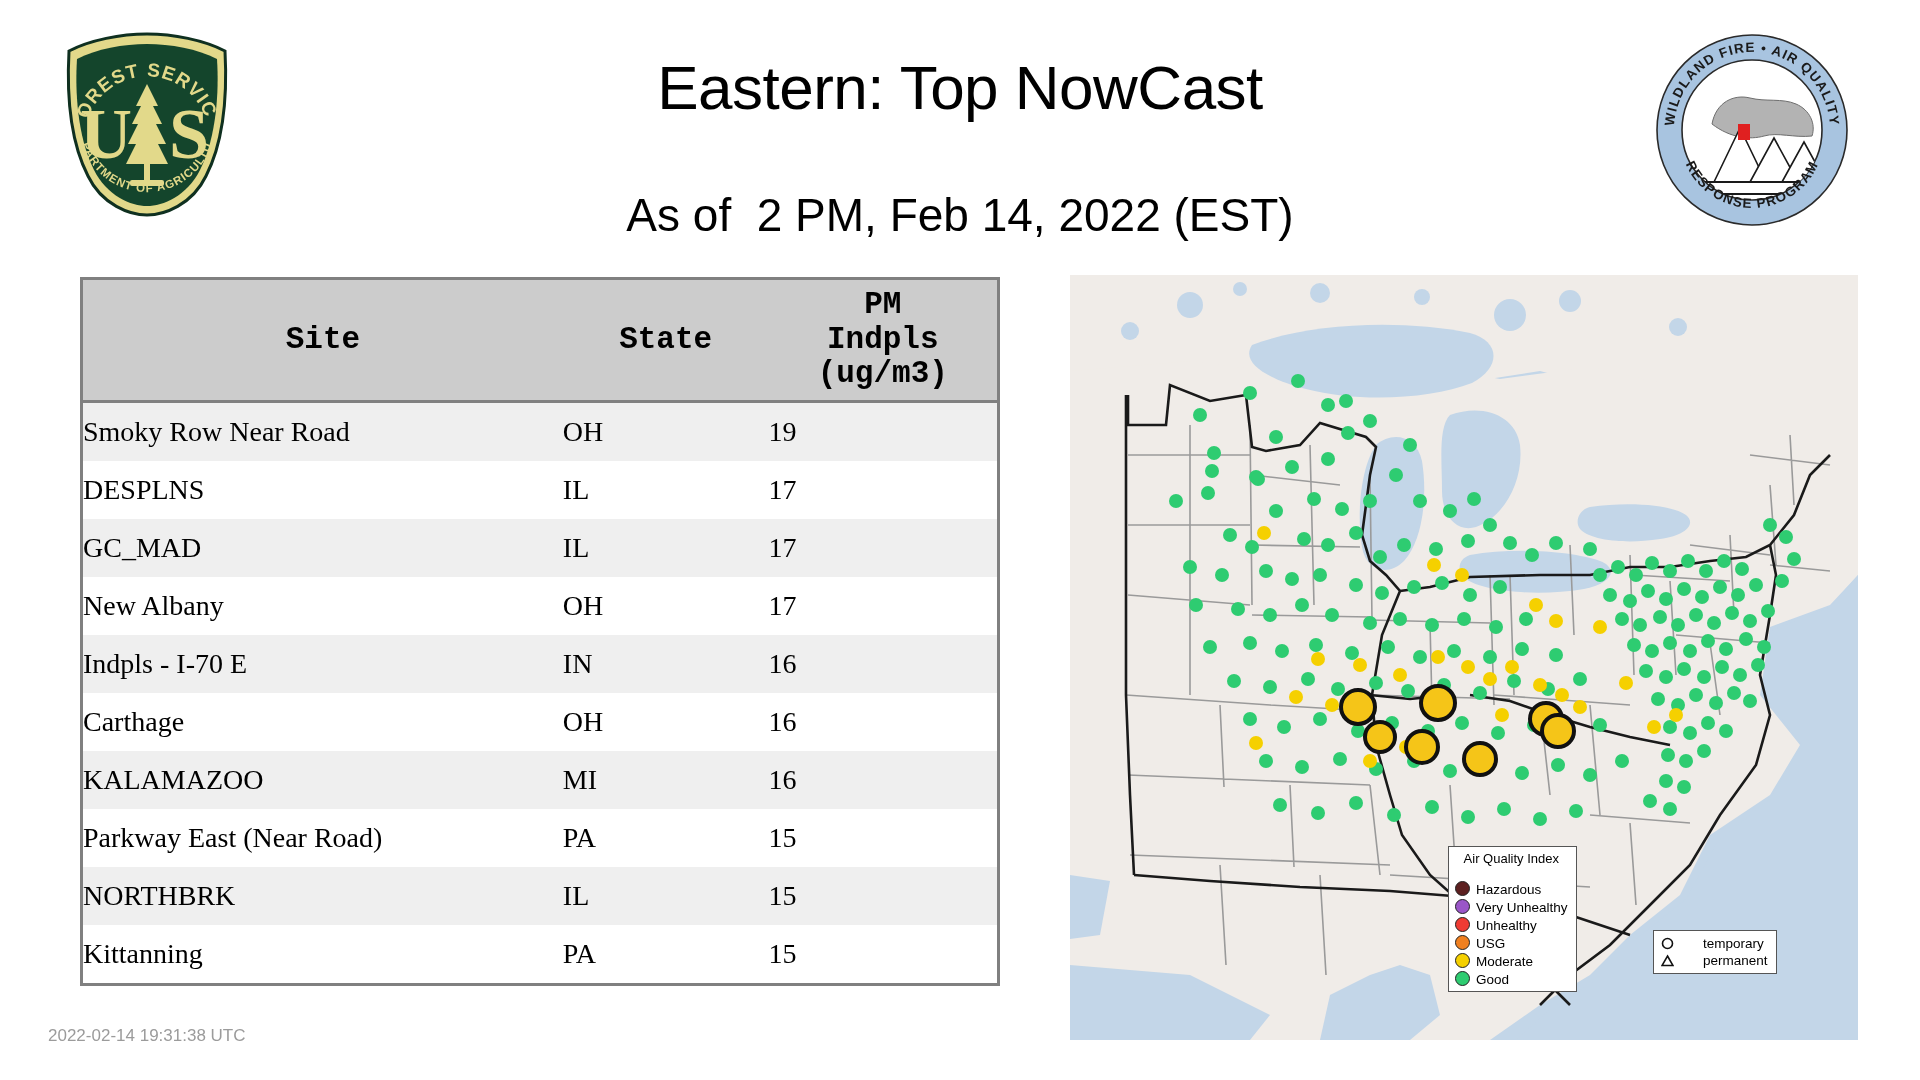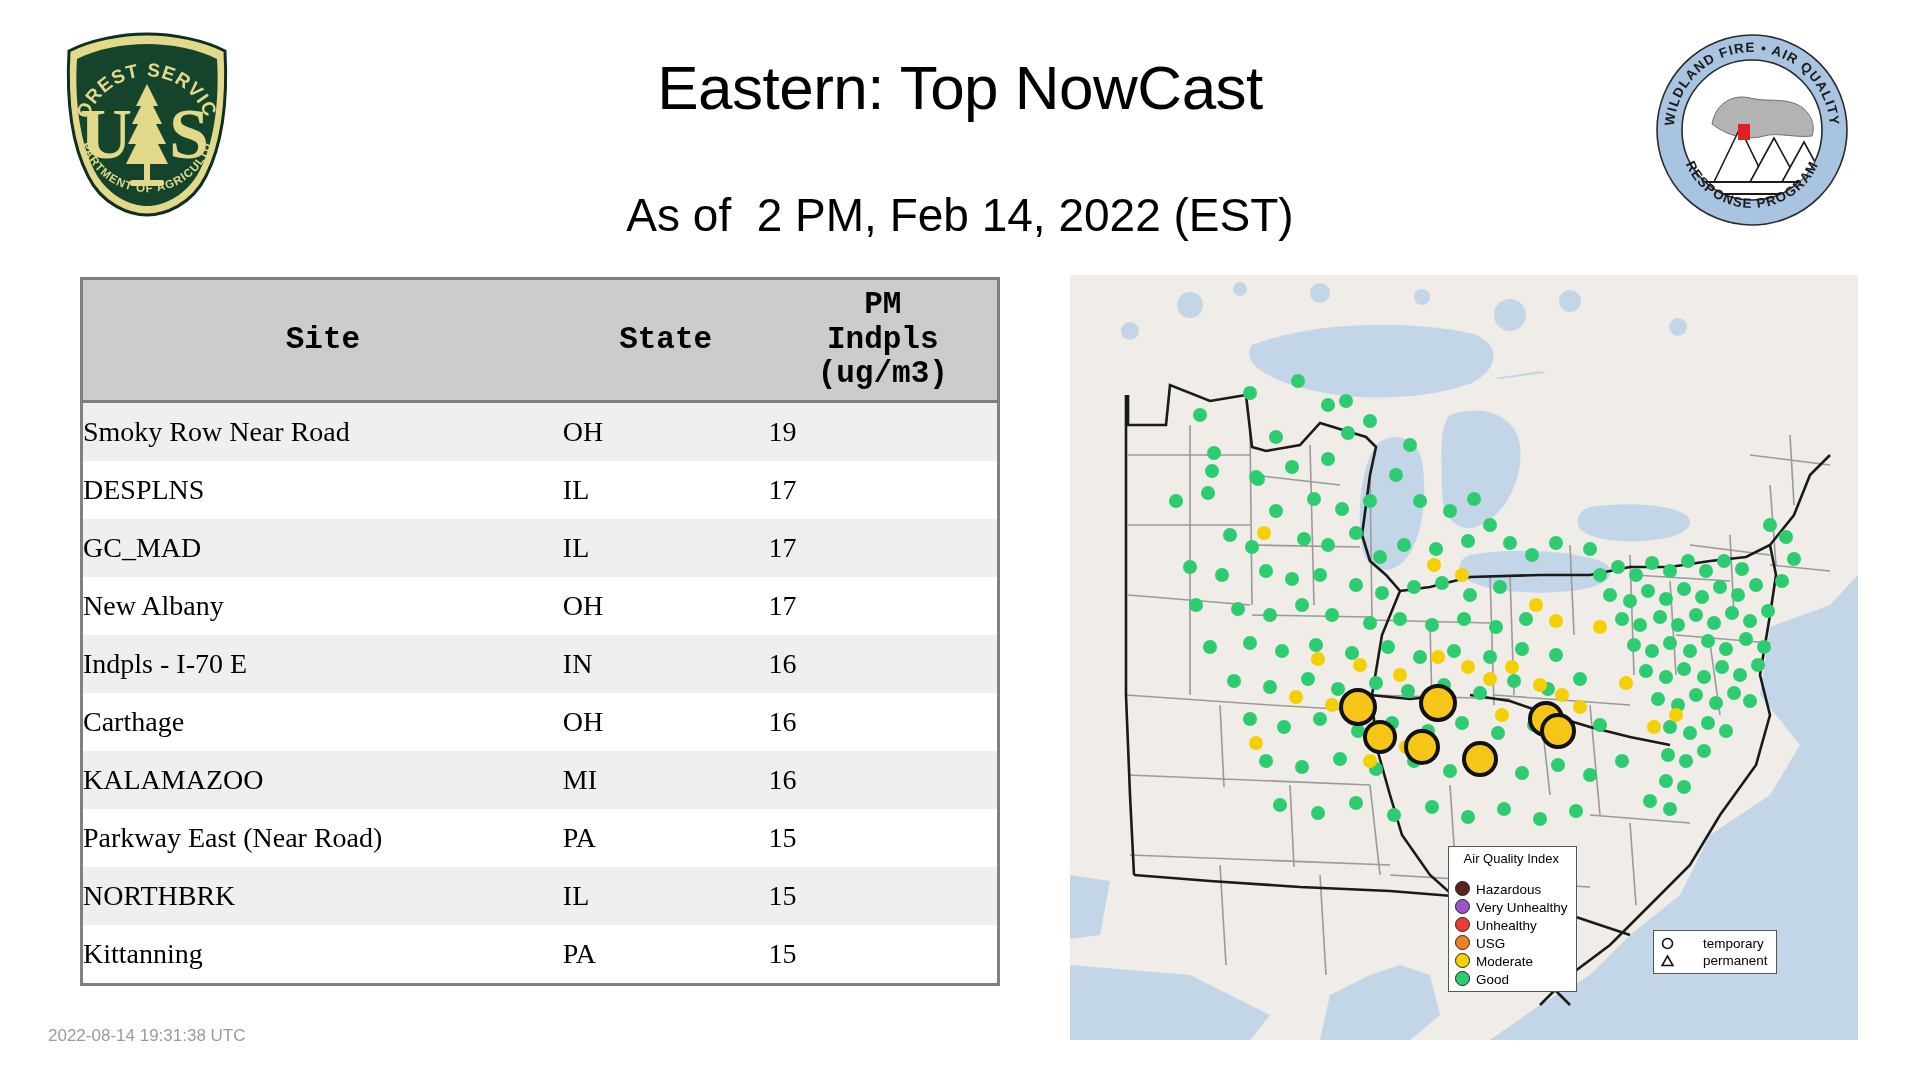--- a/index.html
+++ b/index.html
@@ -243,21 +243,21 @@
         </tr>
         <tr class="even">
           <td class="col-site">Kittanning</td>
           <td class="col-state">PA</td>
           <td class="col-val">15</td>
         </tr>
       </tbody>
   </table>
 </div>
 
-<div id="timestamp">2022-08-14 19:31:38 UTC</div>
+<div id="timestamp">2022-02-14 19:31:38 UTC</div>
 
 <div id="map-panel">
   <svg id="map-svg" width="788" height="765" viewBox="0 0 788 765">
     <rect x="0" y="0" width="788" height="765" fill="#c3d6e8"></rect>
 
     <g>
       <path d="M0 0 L788 0 L788 120 L700 130 L640 112 L560 120 L470 96 L380 110 L300 90
                L200 104 L110 88 L0 100 Z" fill="#f0ece8"></path>
       <path d="M0 96 L120 86 L230 100 L330 86 L430 104 L520 92 L600 110 L680 100 L788 112
                L788 300 L760 330 L700 352 L690 420 L730 470 L700 520 L640 560 L610 620

